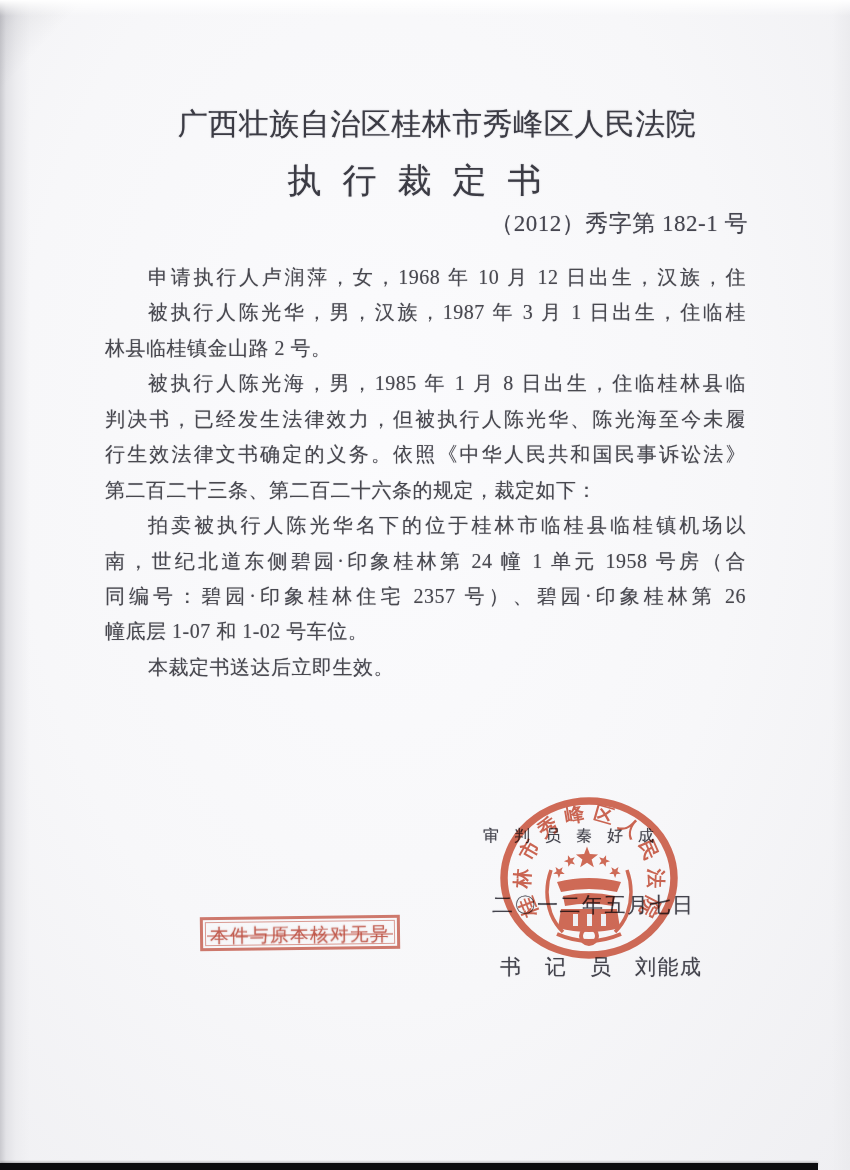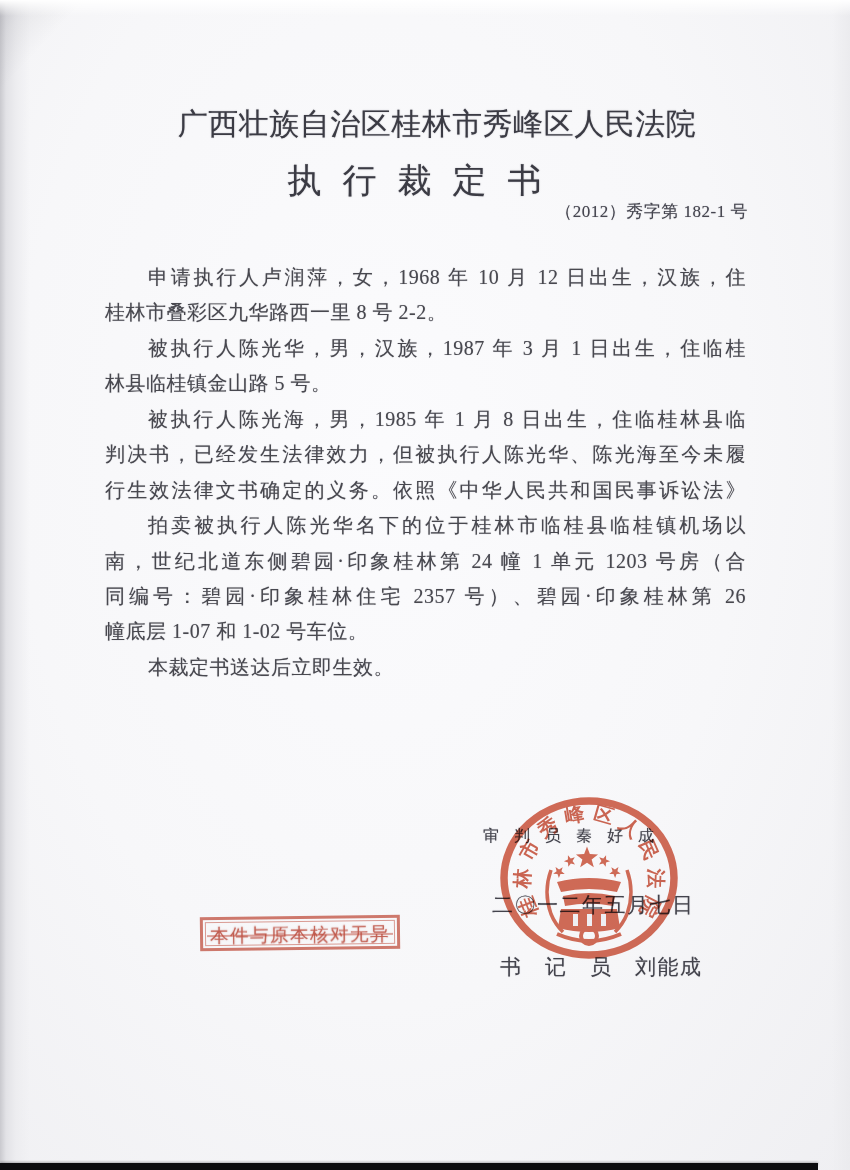--- a/index.html
+++ b/index.html
@@ -27,22 +27,22 @@
     text-shadow:0 0 1.2px rgba(70,70,82,.5);
   }
   .doc-title{
     left:0;right:0;top:158px;
     text-align:center;
     font-size:34px;letter-spacing:21px;
     color:#3b3b44;font-weight:500;
     text-shadow:0 0 1.2px rgba(70,70,82,.5);
   }
   .case-no{
-    right:102px;top:200px;
-    font-size:17px;letter-spacing:.5px;
+    right:102px;top:208px;
+    font-size:23px;letter-spacing:.5px;
   }
 
   
   .body-block{position:absolute;left:105px;top:236px;width:641px;margin-top:24px;}
   .bline{
     position:relative;
     height:35.45px;line-height:35.45px;
     font-size:20px;letter-spacing:.5px;
     color:#48484f;
     text-shadow:0 0 1px rgba(82,82,94,.45);
@@ -108,28 +108,28 @@
 <body>
 
 <div class="page">
 
   <div class="txt court-name">广西壮族自治区桂林市秀峰区人民法院</div>
   <div class="txt doc-title">执行裁定书</div>
   <div class="txt case-no">（2012）秀字第 182-1 号</div>
 
   <div class="body-block">
     <div class="bline indent full">申请执行人卢润萍，女，1968 年 10 月 12 日出生，汉族，住</div>
-    <div class="bline">桂林市叠彩区九华路西一里 8 号 2-2。</div>
     <div class="bline indent full">被执行人陈光华，男，汉族，1987 年 3 月 1 日出生，住临桂</div>
-    <div class="bline">林县临桂镇金山路 5 号。</div>
+    <div class="bline">林县临桂镇金山路 2 号。</div>
     <div class="bline indent full">被执行人陈光海，男，1985 年 1 月 8 日出生，住临桂林县临</div>
     <div class="bline full">判决书，已经发生法律效力，但被执行人陈光华、陈光海至今未履</div>
     <div class="bline full">行生效法律文书确定的义务。依照《中华人民共和国民事诉讼法》</div>
+    <div class="bline">第二百二十三条、第二百二十六条的规定，裁定如下：</div>
     <div class="bline indent full">拍卖被执行人陈光华名下的位于桂林市临桂县临桂镇机场以</div>
-    <div class="bline full">南，世纪北道东侧碧园·印象桂林第 24 幢 1 单元 1203 号房（合</div>
+    <div class="bline full">南，世纪北道东侧碧园·印象桂林第 24 幢 1 单元 1958 号房（合</div>
     <div class="bline full">同编号：碧园·印象桂林住宅 2357 号）、碧园·印象桂林第 26</div>
     <div class="bline">幢底层 1-07 和 1-02 号车位。</div>
     <div class="bline indent">本裁定书送达后立即生效。</div>
   </div>
 
   <div class="txt sig sig-judge">审　判　员　秦　好　成</div>
   <div class="txt sig sig-date">二〇一二年五月七日</div>
   <div class="txt sig sig-clerk">书　记　员　刘能成</div>
 
   <svg class="seal" viewBox="0 0 180 166" xmlns="http://www.w3.org/2000/svg">

